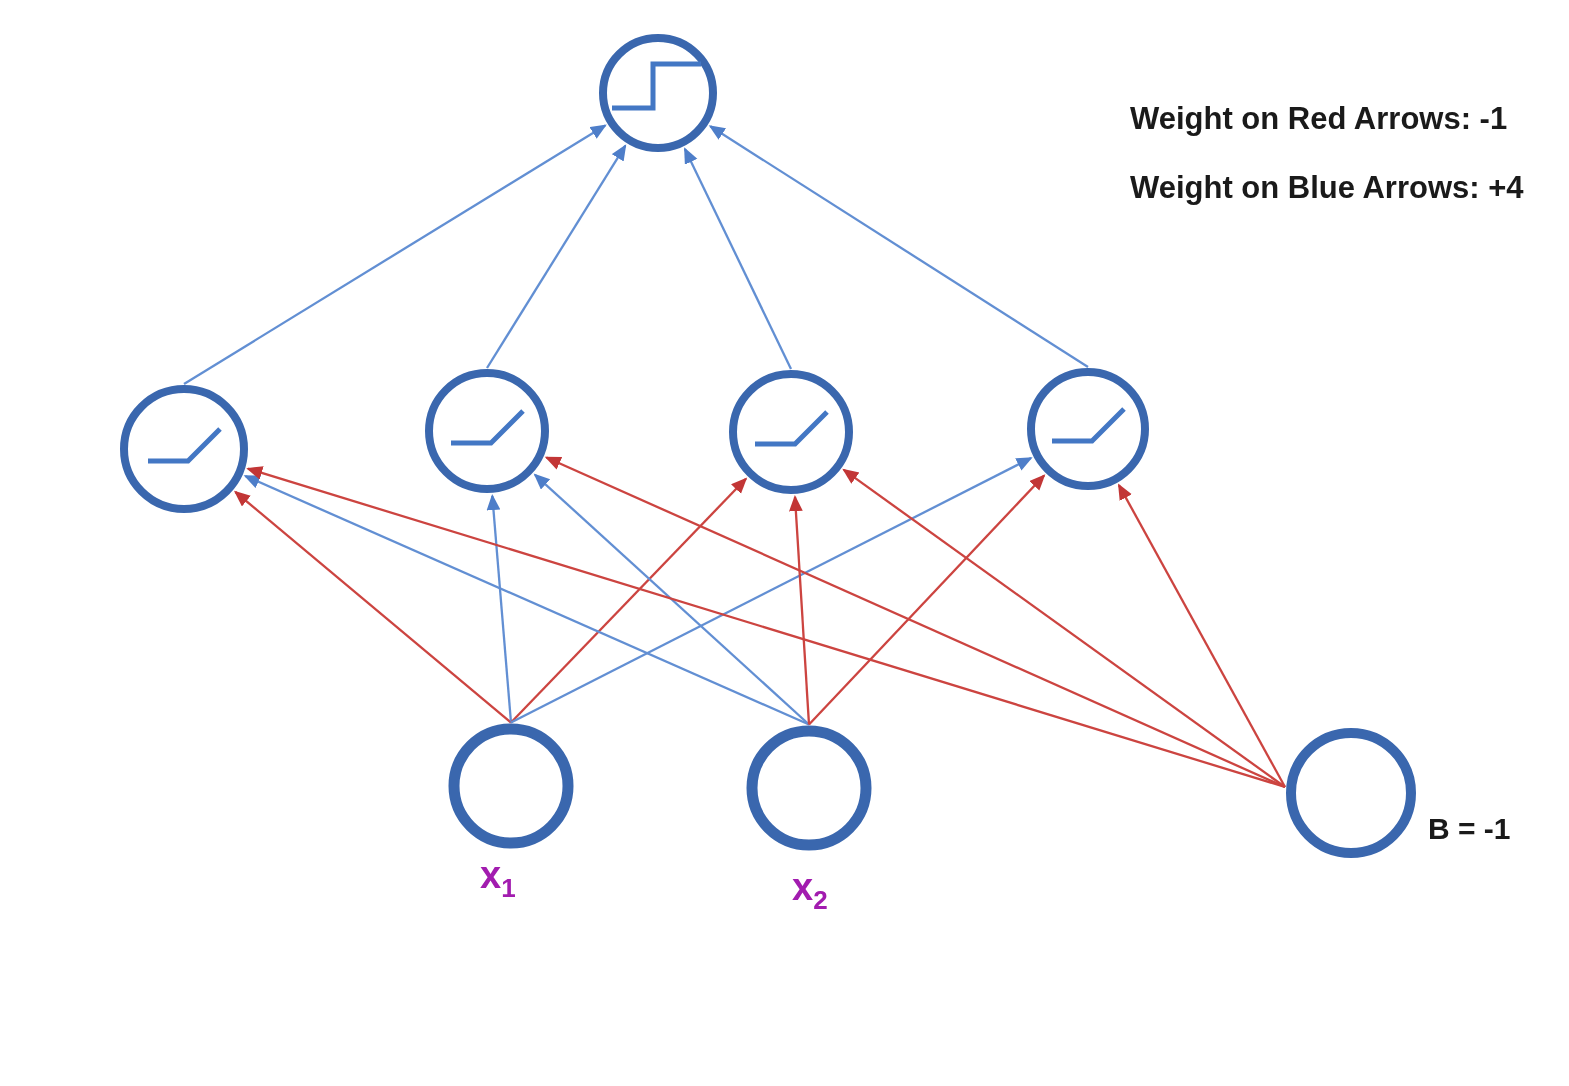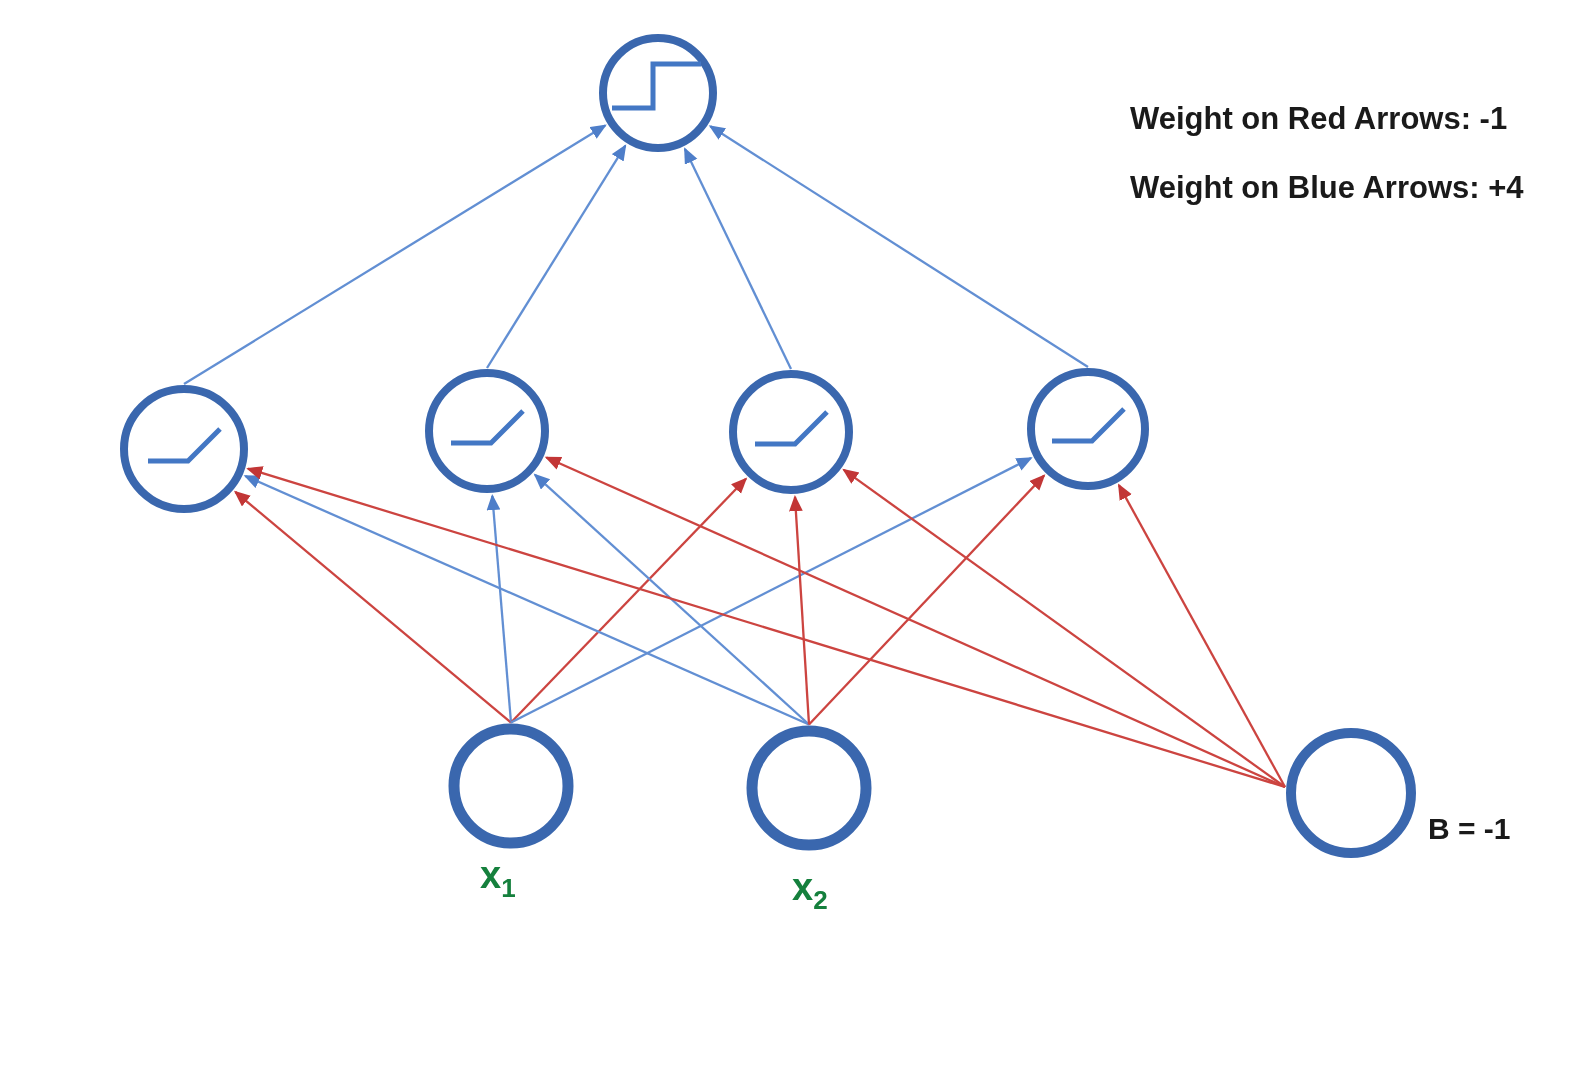--- a/index.html
+++ b/index.html
@@ -19,21 +19,21 @@
     font-size: 31px;
     font-weight: 700;
     color: #1a1a1a;
     line-height: 37px;
   }
   .legend .legend-line + .legend-line { margin-top: 32px; }
   .x-label {
     position: absolute;
     font-size: 38px;
     font-weight: 700;
-    color: #15803d;
+    color: #a21caf;
   }
   .x-label sub { font-size: 26px; line-height: 0; }
   .b-label {
     position: absolute;
     left: 1428px;
     top: 812px;
     font-size: 30px;
     font-weight: 700;
     color: #1a1a1a;
   }

